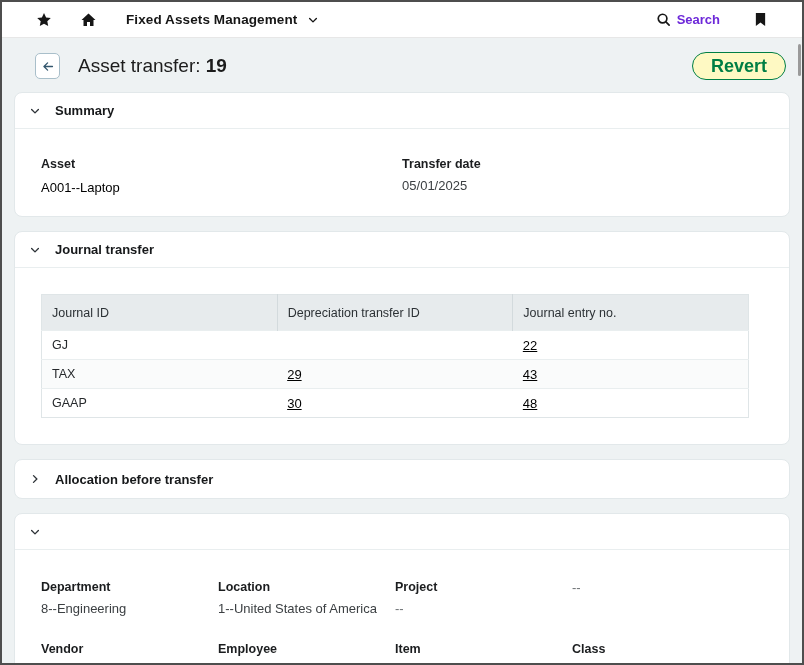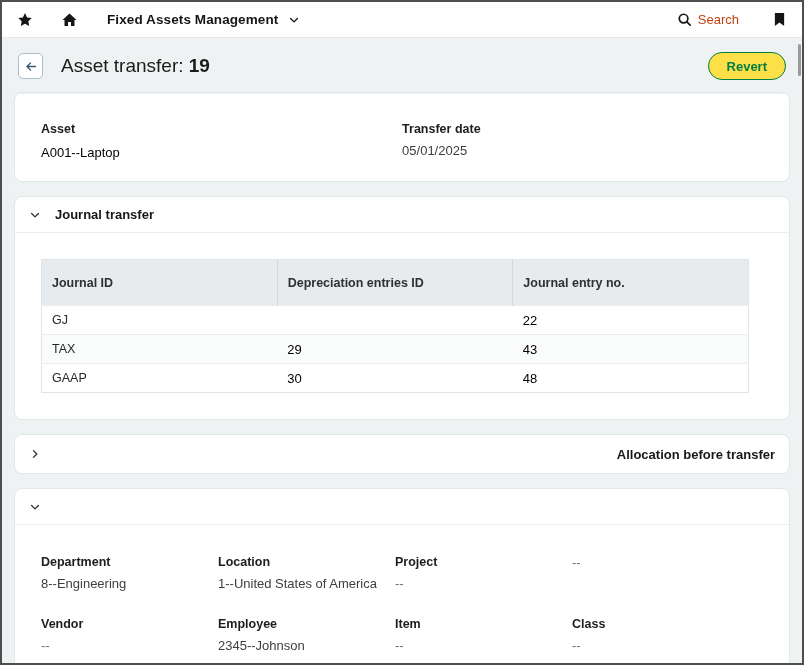--- a/index.html
+++ b/index.html
@@ -7,72 +7,72 @@
   body { font-family:"Liberation Sans","DejaVu Sans",sans-serif; }
 
   .frame {
     position:relative; width:804px; height:665px;
     border:2px solid #4e4e4e; background:#eef2f3; overflow:hidden;
   }
 
   
   .topbar {
     height:36px; background:#fff; border-bottom:1px solid #e7e7e7;
-    display:flex; align-items:center; padding:0 9px;
+    display:flex; align-items:center; padding:0 28px;
   }
   .topbar .icon-btn { display:flex; align-items:center; justify-content:center; width:28px; height:28px; cursor:pointer; color:#161616; }
   .topbar .icon-btn + .icon-btn { margin-left:16px; }
   .app-menu { display:flex; align-items:center; gap:10px; margin-left:24px; cursor:pointer; }
   .app-menu .label { font-size:13.5px; font-weight:700; color:#161616; letter-spacing:.1px; }
   .topbar .spacer { flex:1; }
   .search { display:flex; align-items:center; gap:6px; cursor:pointer; margin-right:26px; }
-  .search .label { font-size:13px; font-weight:400; color:#c2410c; }
+  .search .label { font-size:13px; font-weight:700; color:#6d28d9; }
   .chev { display:inline-flex; color:#161616; }
 
   
   .content { padding:8px 12px 0 12px; }
 
-  .page-head { display:flex; align-items:center; height:40px; margin:0 4px 6px 4px; }
+  .page-head { display:flex; align-items:center; height:40px; margin:0 4px 6px 21px; }
   .back-btn {
     width:25px; height:26px; border:1px solid #a9bfca; border-radius:5px; background:#fff;
     display:flex; align-items:center; justify-content:center; color:#33566d; cursor:pointer;
   }
   .page-title { margin-left:18px; font-size:19px; color:#1c1c1c; font-weight:400; }
   .page-title b { font-weight:700; }
   .page-head .spacer { flex:1; }
   .revert-btn {
-    border:1px solid #007e45; color:#007e45; background:#fde047; border-radius:15px;
-    height:28px; padding:0 18px; font-size:13px; font-weight:700; cursor:pointer;
+    border:1px solid #007e45; color:#007e45; background:#fef9c3; border-radius:15px;
+    height:28px; padding:0 18px; font-size:18px; font-weight:700; cursor:pointer;
     font-family:"Liberation Sans",sans-serif;
   }
 
   .card {
     background:#fff; border:1px solid #e2e8ea; border-radius:8px; margin-bottom:14px;
     overflow:hidden;
   }
   .card-head {
     display:flex; align-items:center; gap:14px; height:35px; padding:0 14px; cursor:pointer;
   }
   .card-head .title { font-size:13px; font-weight:700; color:#16181a; }
   .card-head .chev { color:#30353a; }
   .card-divider { border-top:1px solid #e9eeef; }
   .card-body { padding:14px 40px 20px 26px; }
 
   
   .summary-grid { display:grid; grid-template-columns:51% 49%; margin-top:14px; }
   .fld-label { font-size:12.5px; font-weight:700; color:#1b1d1f; margin-bottom:7px; }
   .fld-value { font-size:13px; color:#3c4043; }
   .green-link { font-size:13px; color:#000000; text-decoration:none; cursor:pointer; }
-  .green-link.u { }
+  .green-link.u { text-decoration:underline; }
 
   
   .tbl { width:100%; border:1px solid #dfe5e7; border-collapse:collapse; margin-top:12px; }
   .tbl th {
-    background:#e7ebed; text-align:left; font-size:12.5px; font-weight:700; color:#2c3135;
-    height:46px; padding:0 10px; border-right:1px solid #d3dadd; width:33.33%;
+    background:#e7ebed; text-align:left; font-size:12.5px; font-weight:400; color:#2c3135;
+    height:36px; padding:0 10px; border-right:1px solid #d3dadd; width:33.33%;
   }
   .tbl th:last-child { border-right:none; }
   .tbl td { height:29px; padding:0 10px; font-size:12.5px; color:#26292c; border-top:1px solid #e9eeef; }
   .tbl tr.alt td { background:#fafbfb; }
 
   
   .dims-grid { display:grid; grid-template-columns:repeat(4,1fr); row-gap:0; margin-top:16px; }
   .dims-grid .cell { padding-bottom:26px; }
   .dim-value { font-size:13px; color:#3c4043; }
   .dim-value.empty { color:#6d7174; }
@@ -130,20 +130,28 @@
               <path d="M13.5 8H3M7.5 3.5L3 8l4.5 4.5" stroke="currentColor" stroke-width="1.6" fill="none" stroke-linecap="round" stroke-linejoin="round"></path>
             </svg>
         </span>
       </button>
       <span class="page-title"><span>Asset transfer: </span><b>19</b></span>
       <span class="spacer"></span>
       <button class="revert-btn">Revert</button>
     </div>
 
     <div class="card">
+      <div class="card-head">
+        <span class="chev">
+          <svg width="12" height="12" viewBox="0 0 16 16">
+              <path d="M3.5 6l4.5 4.5L12.5 6" stroke="currentColor" stroke-width="1.8" fill="none" stroke-linecap="round" stroke-linejoin="round"></path>
+            </svg>
+        </span>
+        <span class="title">Summary</span>
+      </div>
       <div class="card-divider"></div>
       <div class="card-body">
         <div class="summary-grid">
           <div class="cell">
             <div class="fld-label">Asset</div>
             <a class="green-link">A001--Laptop</a>
           </div>
           <div class="cell">
             <div class="fld-label">Transfer date</div>
             <div class="fld-value">05/01/2025</div>
@@ -160,21 +168,21 @@
             </svg>
         </span>
         <span class="title">Journal transfer</span>
       </div>
       <div class="card-divider"></div>
       <div class="card-body">
         <table class="tbl">
           <thead>
             <tr>
               <th>Journal ID</th>
-              <th>Depreciation entries ID</th>
+              <th>Depreciation transfer ID</th>
               <th>Journal entry no.</th>
             </tr>
           </thead>
           <tbody>
             <tr>
               <td>GJ</td>
               <td></td>
               <td><a class="green-link u">22</a></td>
             </tr>
             <tr class="alt">
@@ -187,21 +195,21 @@
               <td><a class="green-link u">30</a></td>
               <td><a class="green-link u">48</a></td>
             </tr>
           </tbody>
         </table>
         <div style="height:6px;"></div>
       </div>
     </div>
 
     <div class="card" style="margin-bottom:14px;">
-      <div class="card-head" style="height:38px;justify-content:space-between;">
+      <div class="card-head" style="height:38px;">
         <span class="chev">
           <svg width="12" height="12" viewBox="0 0 16 16">
               <path d="M6 3.5L10.5 8 6 12.5" stroke="currentColor" stroke-width="1.8" fill="none" stroke-linecap="round" stroke-linejoin="round"></path>
             </svg>
         </span>
         <span class="title">Allocation before transfer</span>
       </div>
     </div>
 
     <div class="card" style="margin-bottom:0;">

